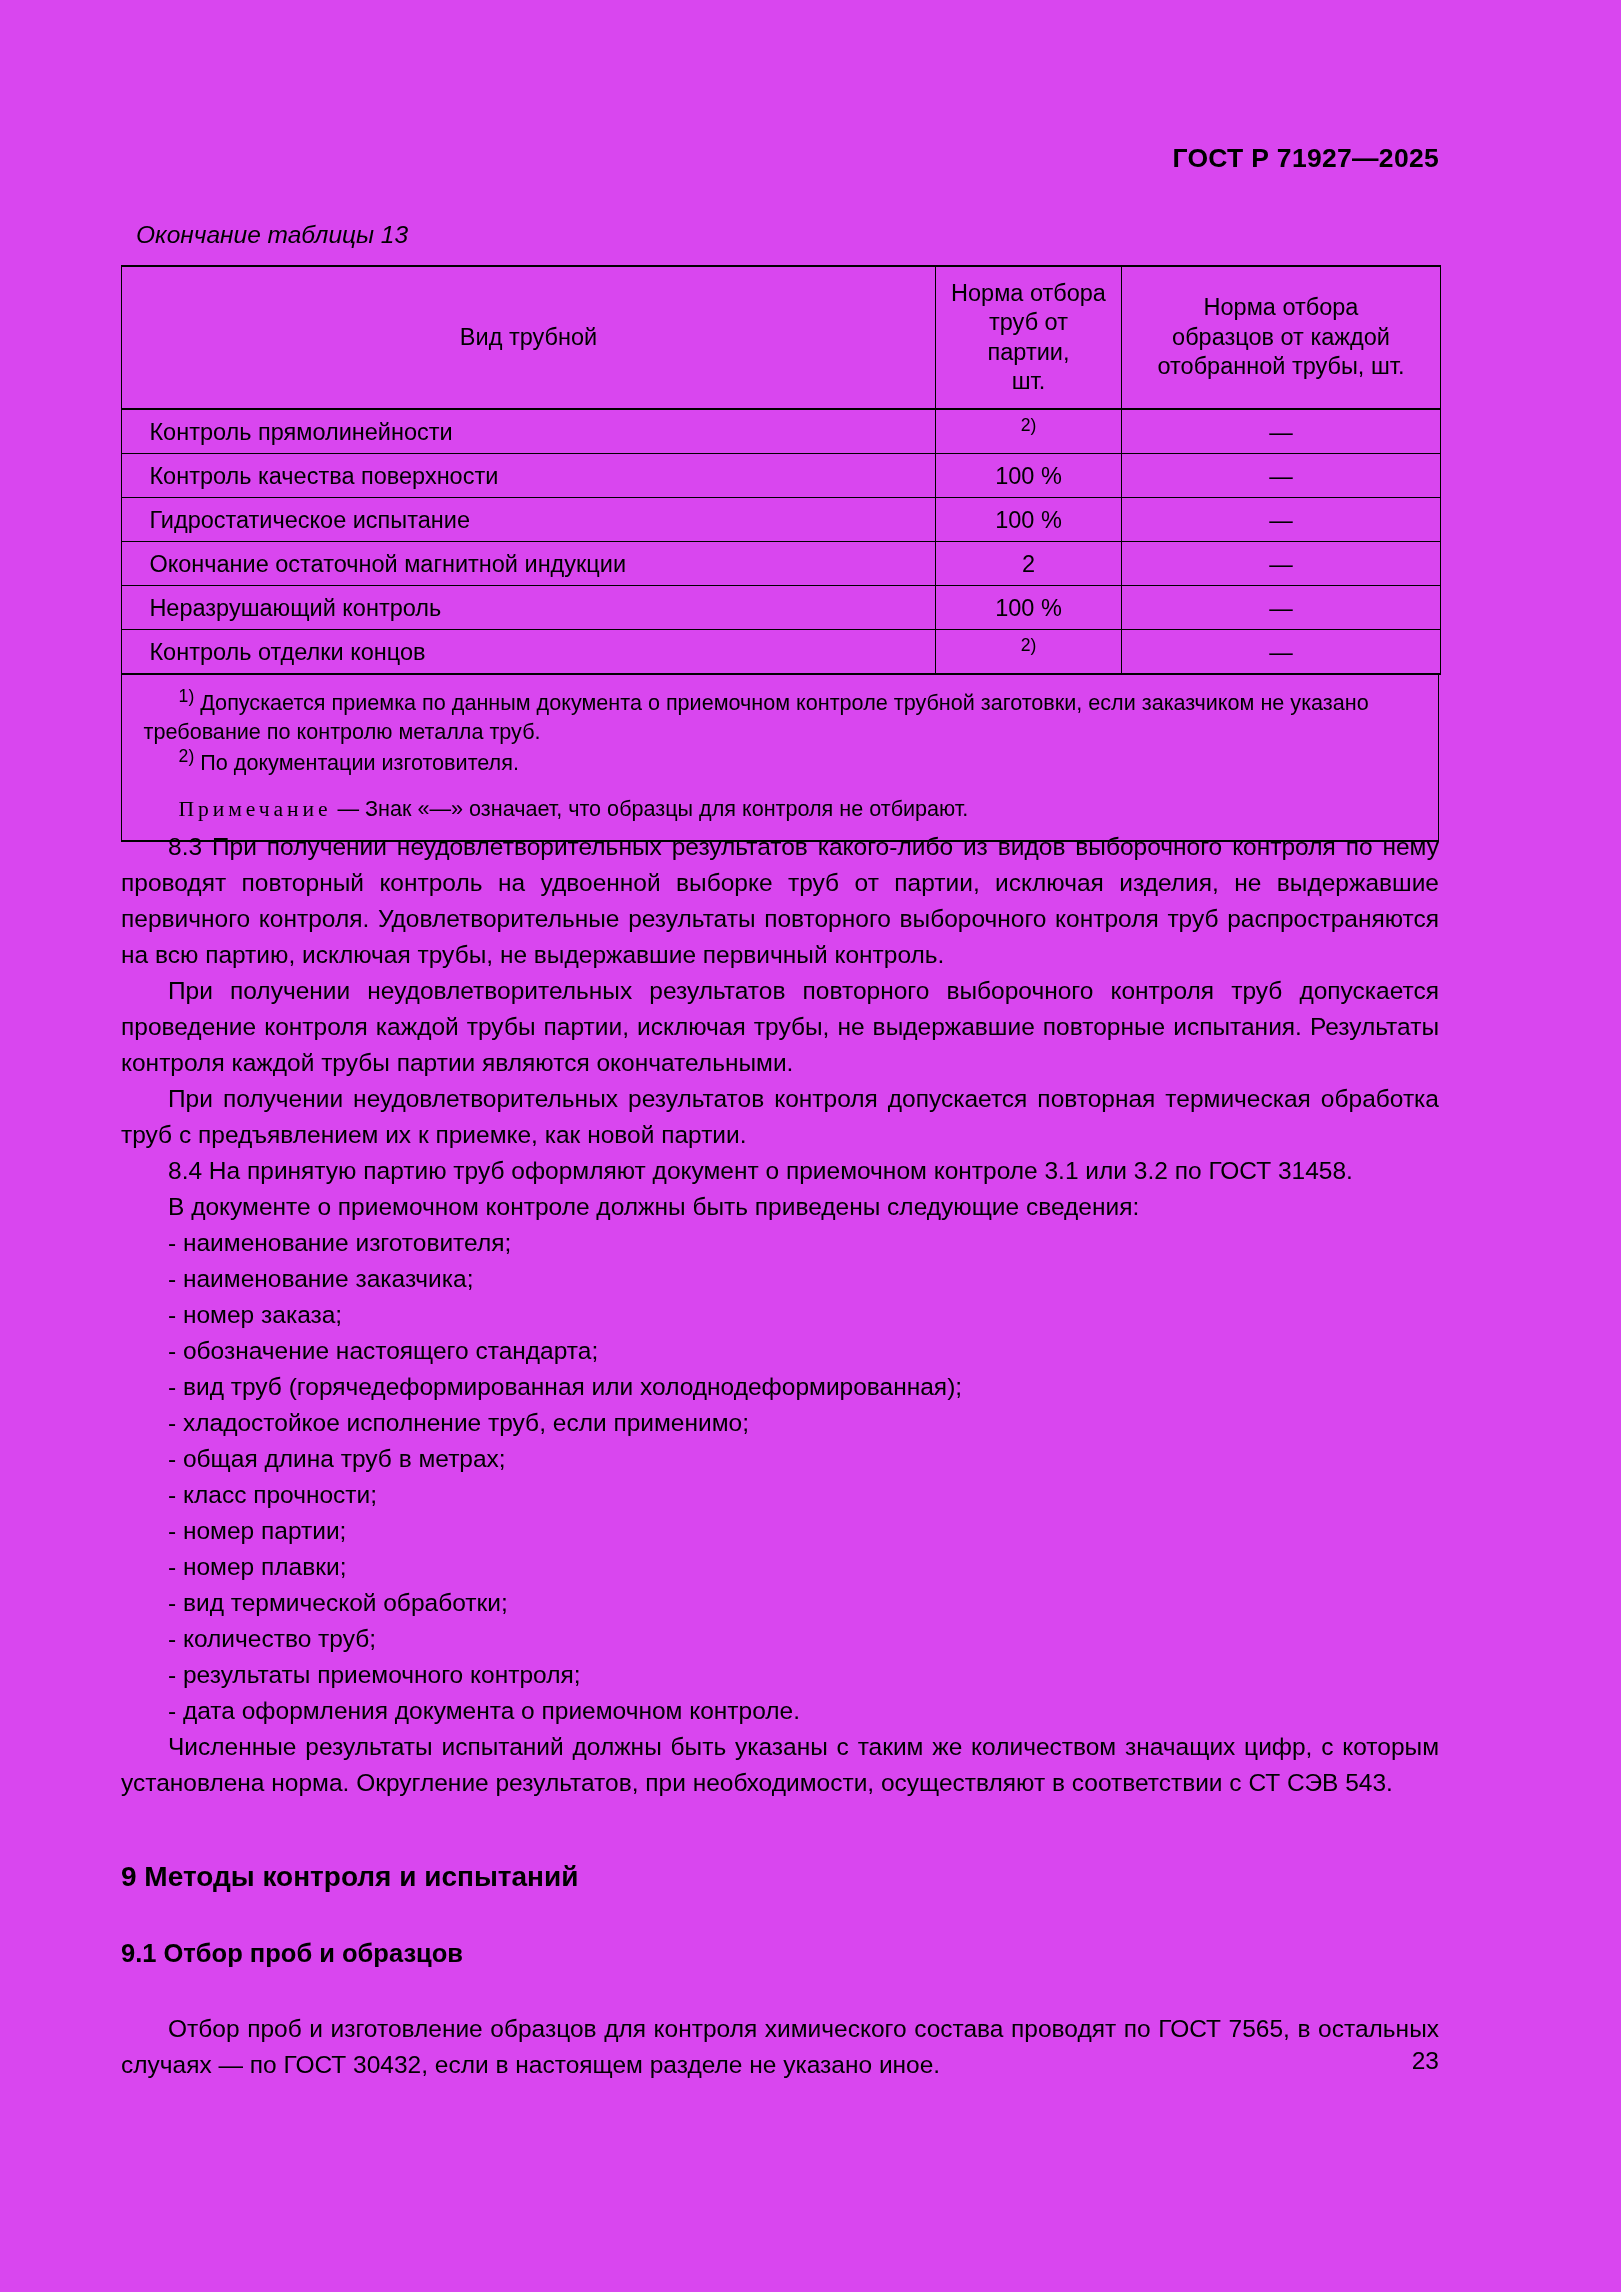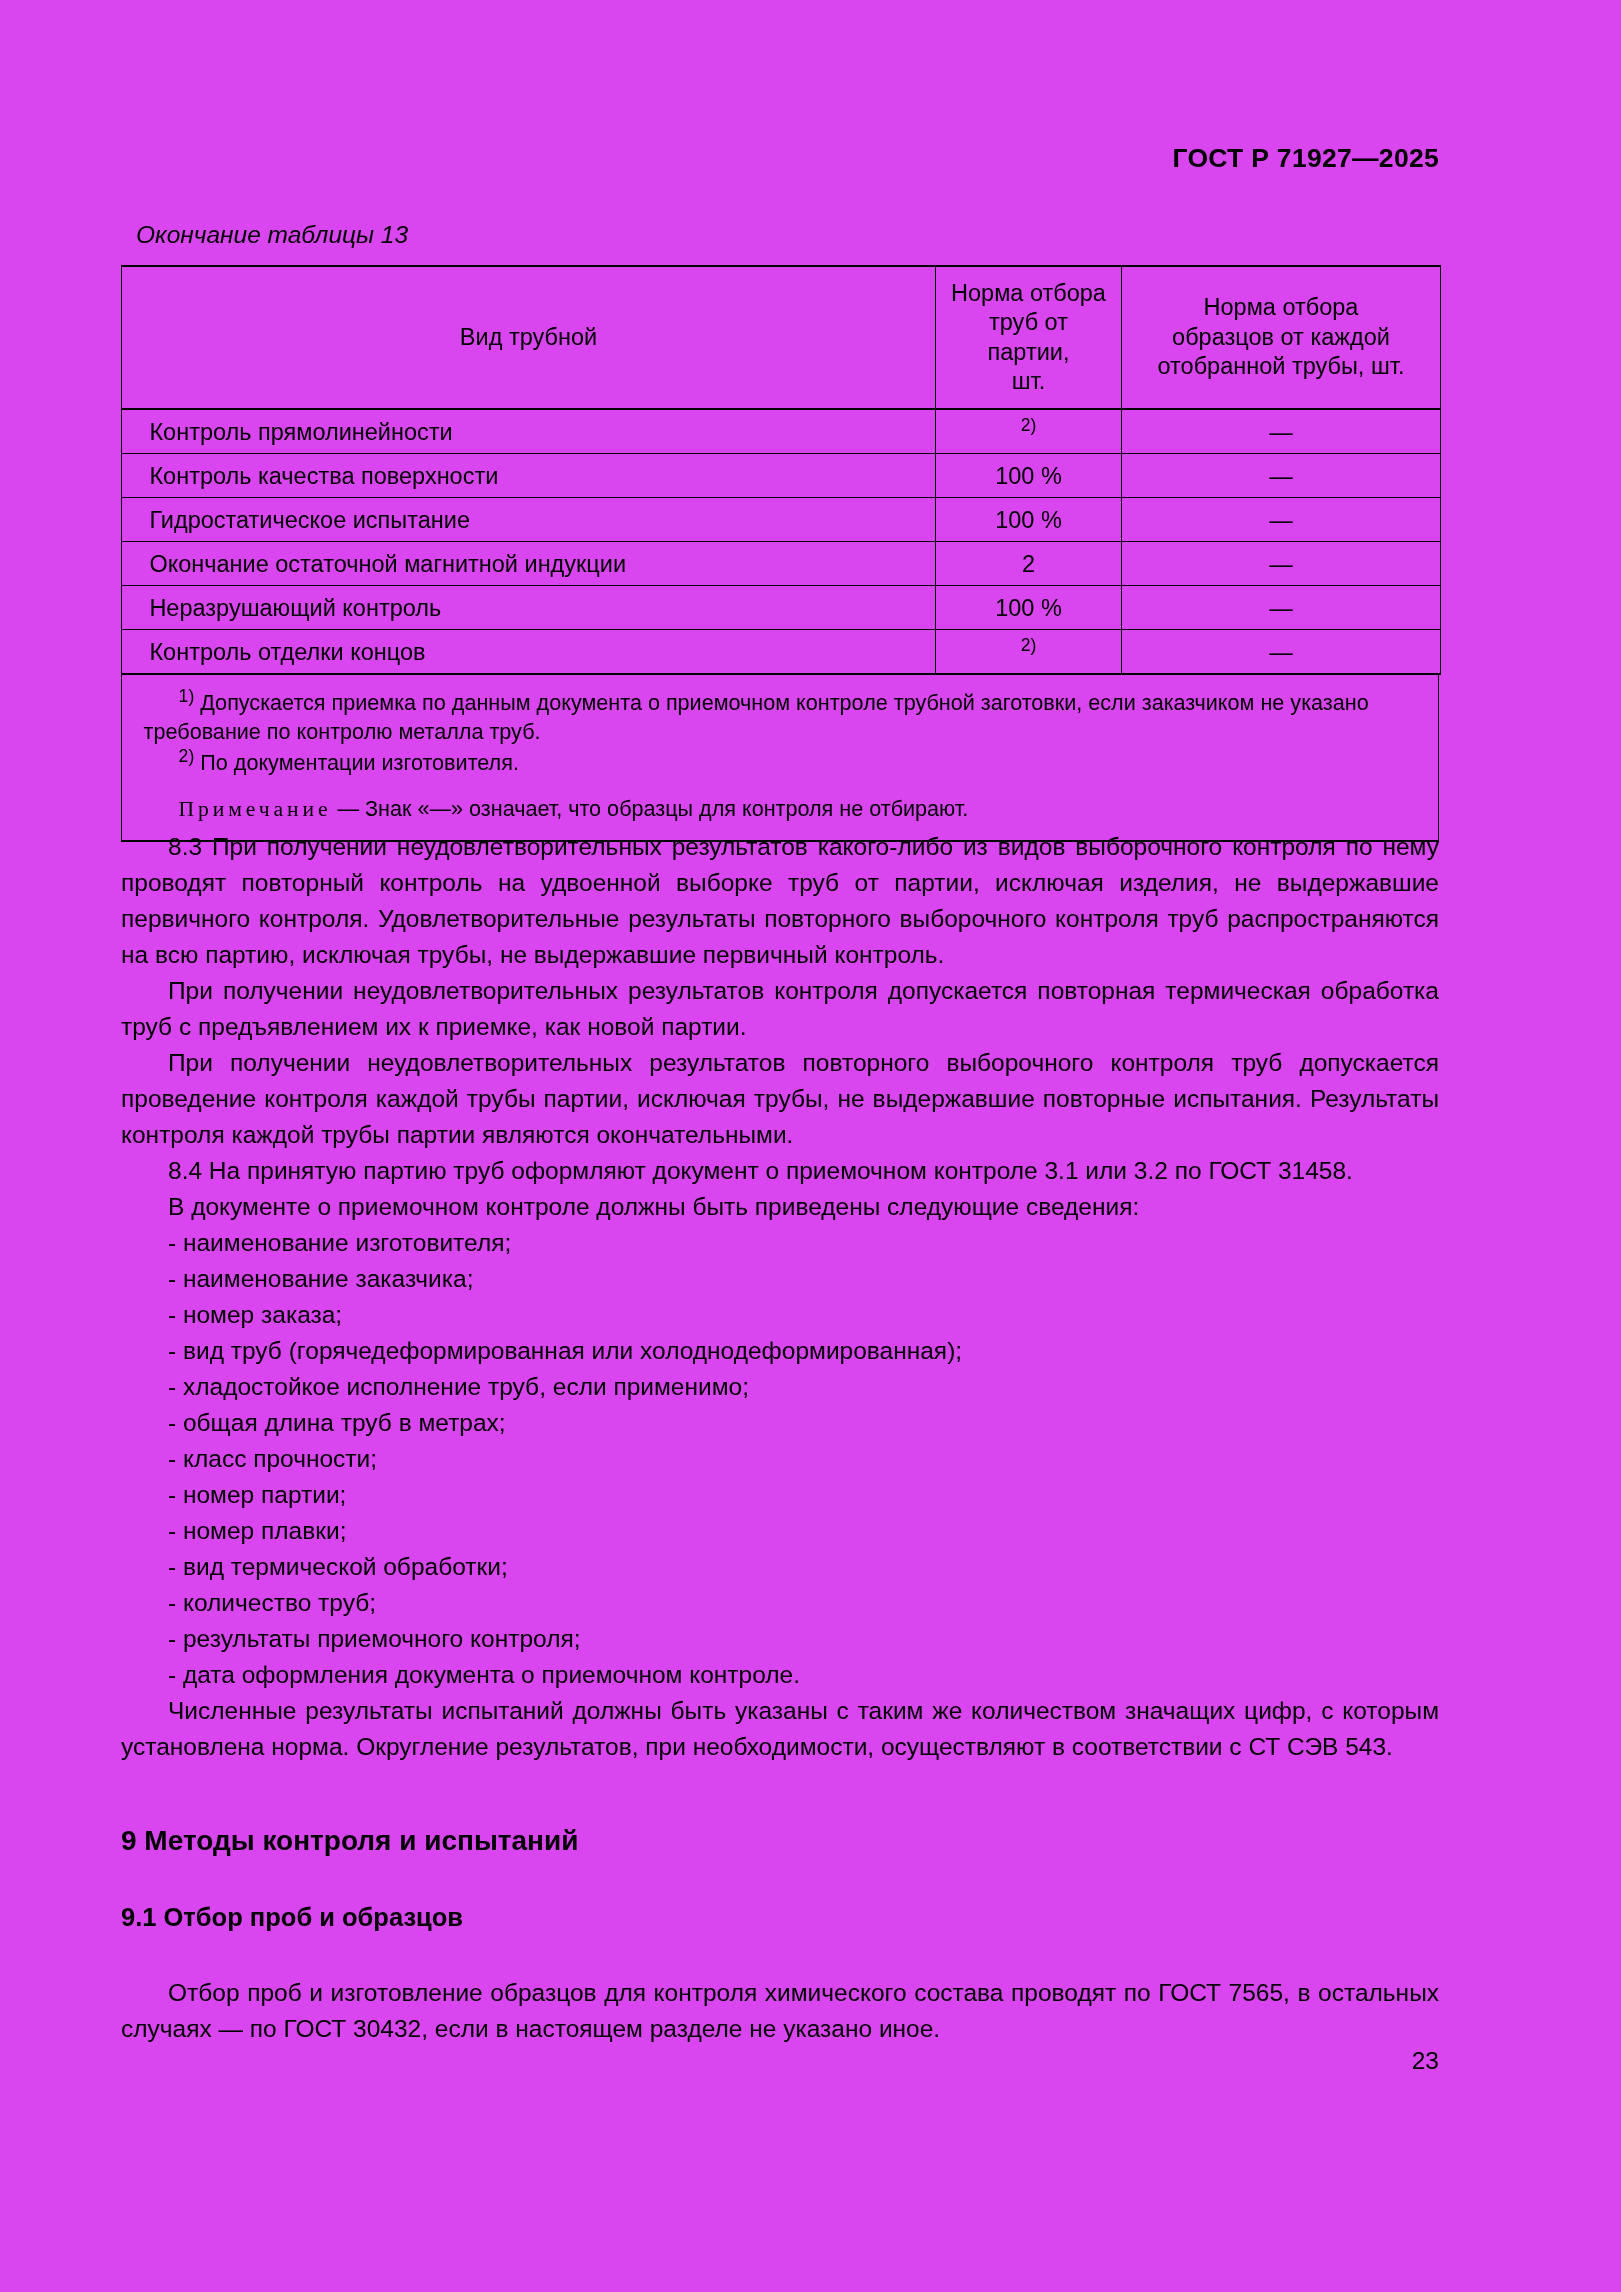--- a/index.html
+++ b/index.html
@@ -238,29 +238,30 @@
       <div class="fn-cell">
         <p class="fn-line"><span class="sup">1)</span> <span>Допускается приемка по данным документа о приемочном контроле трубной заготовки, если заказчиком не указано требование по контролю металла труб.</span></p>
         <p class="fn-line2"><span class="sup">2)</span> <span>По документации изготовителя.</span></p>
         <p class="fn-note"><span class="spaced">Примечание</span> <span>— Знак «—» означает, что образцы для контроля не отбирают.</span></p>
       </div>
     </div>
 
     <div class="body">
 
       <p class="para">8.3 При получении неудовлетворительных результатов какого-либо из видов выборочного контроля по нему проводят повторный контроль на удвоенной выборке труб от партии, исключая изделия, не выдержавшие первичного контроля. Удовлетворительные результаты повторного выборочного контроля труб распространяются на всю партию, исключая трубы, не выдержавшие первичный контроль.</p>
+      <p class="para">При получении неудовлетворительных результатов повторного выборочного контроля труб допускается проведение контроля каждой трубы партии, исключая трубы, не выдержавшие повторные испытания. Результаты контроля каждой трубы партии являются окончательными.</p>
       <p class="para">При получении неудовлетворительных результатов контроля допускается повторная термическая обработка труб с предъявлением их к приемке, как новой партии.</p>
-      <p class="para">При получении неудовлетворительных результатов повторного выборочного контроля труб допускается проведение контроля каждой трубы партии, исключая трубы, не выдержавшие повторные испытания. Результаты контроля каждой трубы партии являются окончательными.</p>
       <p class="para">8.4 На принятую партию труб оформляют документ о приемочном контроле 3.1 или 3.2 по ГОСТ 31458.</p>
       <p class="para last-left">В документе о приемочном контроле должны быть приведены следующие сведения:</p>
 
       <ul class="dashlist">
         <li>- наименование изготовителя;</li>
         <li>- наименование заказчика;</li>
         <li>- номер заказа;</li>
+        <li>- обозначение настоящего стандарта;</li>
         <li>- вид труб (горячедеформированная или холоднодеформированная);</li>
         <li>- хладостойкое исполнение труб, если применимо;</li>
         <li>- общая длина труб в метрах;</li>
         <li>- класс прочности;</li>
         <li>- номер партии;</li>
         <li>- номер плавки;</li>
         <li>- вид термической обработки;</li>
         <li>- количество труб;</li>
         <li>- результаты приемочного контроля;</li>
         <li>- дата оформления документа о приемочном контроле.</li>

